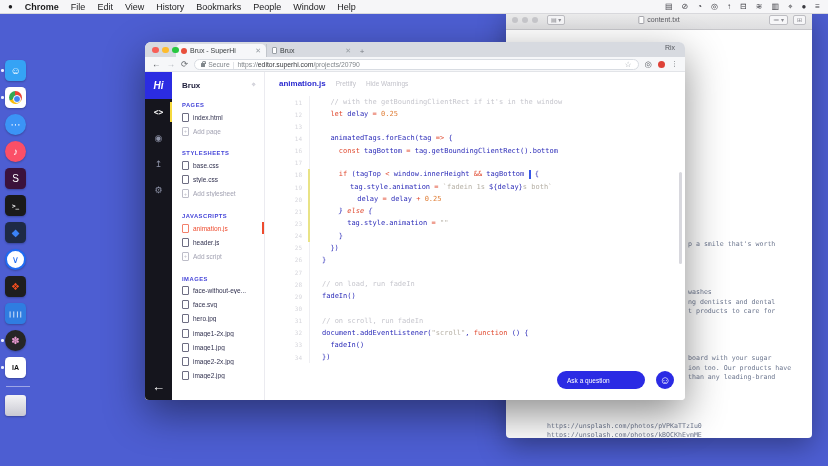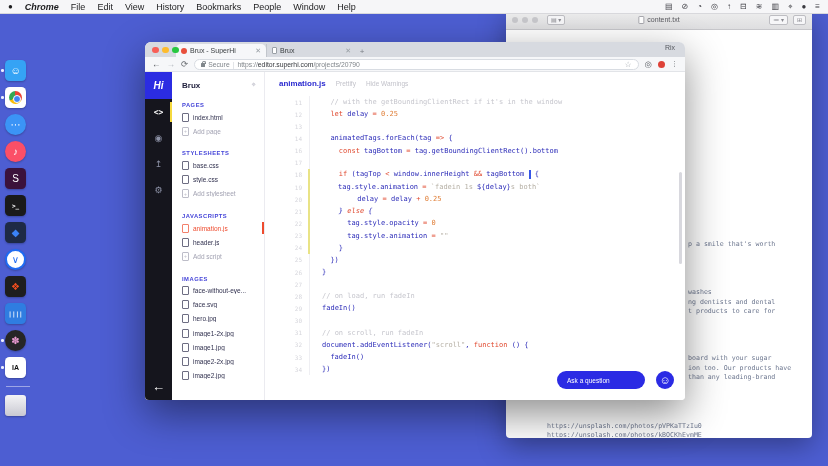--- a/index.html
+++ b/index.html
@@ -8,21 +8,21 @@
     position:relative; overflow:hidden;
     background:#4d5ed2;
     font-family:"Liberation Sans", sans-serif;
     -webkit-font-smoothing:antialiased;
   }
 
   
   .menubar { position:absolute; top:0; left:0; right:0; height:14px; background:#f6f6f8;
     display:flex; align-items:center; padding:0 8px; z-index:50; border-bottom:1px solid #d8d8dc; }
   .menu-left { display:flex; gap:12px; font-size:9px; color:#1c1c1e; align-items:center; }
-  .menu-left .app-name { font-weight:bold;font-style:italic; }
+  .menu-left .app-name { font-weight:bold; }
   .apple { font-size:8px; }
   .menu-right { margin-left:auto; display:flex; gap:9px; font-size:8px; color:#3a3a40; align-items:center; }
 
   
   .dock { position:absolute; left:5px; top:60px; width:26px; display:flex; flex-direction:column; gap:6px; z-index:5; }
   .dock-item { width:21px; height:21px; border-radius:4.5px; display:flex; align-items:center; justify-content:center;
     font-size:10px; color:#fff; position:relative; box-shadow:0 1px 2px rgba(0,0,0,.25); }
   .dock-item .dot { position:absolute; left:-4px; top:9px; width:2.5px; height:2.5px; border-radius:50%; background:#eef0ff; box-shadow:none; }
   .dock-sep { height:1px; background:rgba(255,255,255,.45); margin:2px 1px; }
   .chrome-inner { width:13px; height:13px; border-radius:50%;
@@ -391,33 +391,29 @@
           <div class="crow">
             <span class="ln">17</span>
             <span class="codeline" style="padding-left: 28.8px;"></span>
           </div>
           <div class="crow">
             <span class="ln changed">18</span>
             <span class="codeline" style="padding-left: 28.8px;"><span class="tk-k">if </span><span class="tk-p">(</span><span class="tk-i">tagTop </span><span class="tk-o">&lt; </span><span class="tk-i">window.innerHeight </span><span class="tk-o">&amp;&amp; </span><span class="tk-i">tagBottom </span><span class="cursor"></span><span class="tk-p"> {</span></span>
           </div>
           <div class="crow">
             <span class="ln changed">19</span>
-            <span class="codeline" style="padding-left: 28px;"><span class="tk-i">tag.style.animation </span><span class="tk-o">= </span><span class="tk-s">`fadein 1s </span><span class="tk-i">${delay}</span><span class="tk-s">s both`</span></span>
+            <span class="codeline" style="padding-left: 40px;"><span class="tk-i">tag.style.animation </span><span class="tk-o">= </span><span class="tk-s">`fadein 1s </span><span class="tk-i">${delay}</span><span class="tk-s">s both`</span></span>
           </div>
           <div class="crow">
             <span class="ln changed">20</span>
             <span class="codeline" style="padding-left: 37.2px; margin-left: 10px;"><span class="tk-i">delay </span><span class="tk-o">= </span><span class="tk-i">delay </span><span class="tk-o">+ </span><span class="tk-n">0.25</span></span>
           </div>
           <div class="crow">
             <span class="ln changed">21</span>
             <span class="codeline" style="padding-left: 28.8px; font-style: italic;"><span class="tk-p">} </span><span class="tk-k">else </span><span class="tk-p">{</span></span>
-          </div>
-          <div class="crow">
-            <span class="ln changed">22</span>
-            <span class="codeline" style="padding-left: 37.2px;"><span class="tk-i">tag.style.opacity </span><span class="tk-o">= </span><span class="tk-n">0</span></span>
           </div>
           <div class="crow">
             <span class="ln changed">23</span>
             <span class="codeline" style="padding-left: 37.2px;"><span class="tk-i">tag.style.animation </span><span class="tk-o">= </span><span class="tk-s">""</span></span>
           </div>
           <div class="crow">
             <span class="ln changed">24</span>
             <span class="codeline" style="padding-left: 28.8px;"><span class="tk-p">}</span></span>
           </div>
           <div class="crow">

